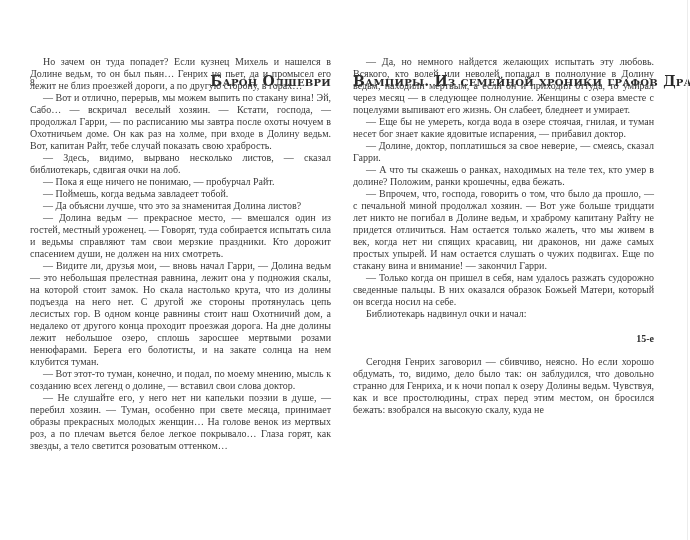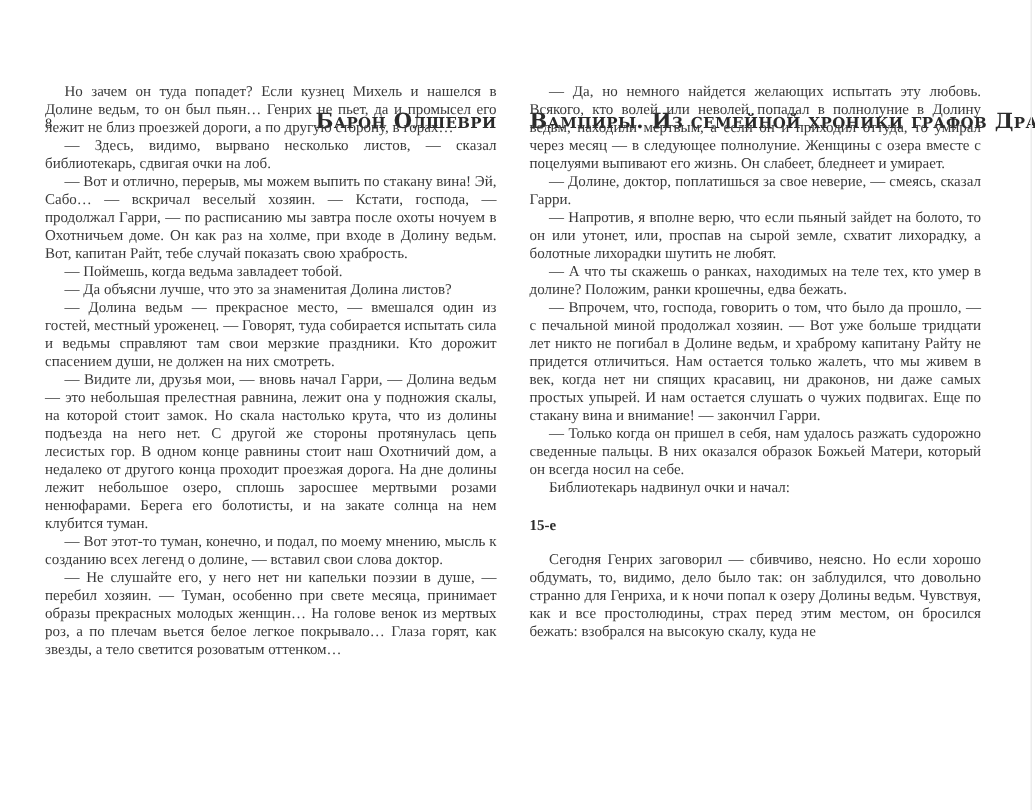--- a/index.html
+++ b/index.html
@@ -53,21 +53,21 @@
     text-align: justify;
     hyphens: auto;
     -webkit-hyphens: auto;
   }
   .page-body p {
     margin: 0;
     padding: 0;
     text-indent: 13px;
   }
   .section-heading {
-    text-align: left;
+    text-align: right;
     font-weight: bold;
     font-size: 10px;
     color: #2b2b2b;
     margin: 13px 0 11px 0;
   }
   .page-edge-line {
     position: absolute;
     top: 0;
     right: 2px;
     width: 1px;
@@ -80,40 +80,41 @@
 
 <div id="screen">
 
   <div class="page page-left">
     <div class="page-header">
       <span class="page-num">8</span>
       <span class="running-head">Барон Олшеври</span>
     </div>
     <div class="page-body">
       <p>Но зачем он туда попадет? Если кузнец Михель и нашелся в Долине ведьм, то он был пьян… Генрих не пьет, да и промысел его лежит не близ проезжей дороги, а по другую сторону, в горах…</p>
+      <p>— Вот и отлично, перерыв, мы можем выпить по стакану вина! Эй, Сабо… — вскричал веселый хозяин. — Кстати, господа, — продолжал Гарри, — по расписанию мы завтра после охоты ночуем в Охотничьем доме. Он как раз на холме, при входе в Долину ведьм. Вот, капитан Райт, тебе случай показать свою храбрость.</p>
       <p>— Здесь, видимо, вырвано несколько листов, — сказал библиотекарь, сдвигая очки на лоб.</p>
-      <p>— Вот и отлично, перерыв, мы можем выпить по стакану вина! Эй, Сабо… — вскричал веселый хозяин. — Кстати, господа, — продолжал Гарри, — по расписанию мы завтра после охоты ночуем в Охотничьем доме. Он как раз на холме, при входе в Долину ведьм. Вот, капитан Райт, тебе случай показать свою храбрость.</p>
+      <p>— Пока я еще ничего не понимаю, — пробурчал Райт.</p>
       <p>— Поймешь, когда ведьма завладеет тобой.</p>
       <p>— Да объясни лучше, что это за знаменитая Долина листов?</p>
       <p>— Долина ведьм — прекрасное место, — вмешался один из гостей, местный уроженец. — Говорят, туда собирается испытать сила и ведьмы справляют там свои мерзкие праздники. Кто дорожит спасением души, не должен на них смотреть.</p>
       <p>— Видите ли, друзья мои, — вновь начал Гарри, — Долина ведьм — это небольшая прелестная равнина, лежит она у подножия скалы, на которой стоит замок. Но скала настолько крута, что из долины подъезда на него нет. С другой же стороны протянулась цепь лесистых гор. В одном конце равнины стоит наш Охотничий дом, а недалеко от другого конца проходит проезжая дорога. На дне долины лежит небольшое озеро, сплошь заросшее мертвыми розами ненюфарами. Берега его болотисты, и на закате солнца на нем клубится туман.</p>
       <p>— Вот этот-то туман, конечно, и подал, по моему мнению, мысль к созданию всех легенд о долине, — вставил свои слова доктор.</p>
       <p>— Не слушайте его, у него нет ни капельки поэзии в душе, — перебил хозяин. — Туман, особенно при свете месяца, принимает образы прекрасных молодых женщин… На голове венок из мертвых роз, а по плечам вьется белое легкое покрывало… Глаза горят, как звезды, а тело светится розоватым оттенком…</p>
     </div>
   </div>
 
   <div class="page page-right">
     <div class="page-header">
       <span class="running-head">Вампиры. Из семейной хроники графов Дракула-Карди</span>
       <span class="page-num">9</span>
     </div>
     <div class="page-body">
       <p>— Да, но немного найдется желающих испытать эту любовь. Всякого, кто волей или неволей попадал в полнолуние в Долину ведьм, находили мертвым, а если он и приходил оттуда, то умирал через месяц — в следующее полнолуние. Женщины с озера вместе с поцелуями выпивают его жизнь. Он слабеет, бледнеет и умирает.</p>
+      <p>— Еще бы не умереть, когда вода в озере стоячая, гнилая, и туман несет бог знает какие ядовитые испарения, — прибавил доктор.</p>
       <p>— Долине, доктор, поплатишься за свое неверие, — смеясь, сказал Гарри.</p>
-      <p>— Напротив, я вполне верю, что если пьяный зайдет на болото, то он или утонет, или, проспав на сырой земле, схватит лихорадку, а болотные лихорадки шутить не любят.</p>
       <p>— А что ты скажешь о ранках, находимых на теле тех, кто умер в долине? Положим, ранки крошечны, едва бежать.</p>
       <p>— Впрочем, что, господа, говорить о том, что было да прошло, — с печальной миной продолжал хозяин. — Вот уже больше тридцати лет никто не погибал в Долине ведьм, и храброму капитану Райту не придется отличиться. Нам остается только жалеть, что мы живем в век, когда нет ни спящих красавиц, ни драконов, ни даже самых простых упырей. И нам остается слушать о чужих подвигах. Еще по стакану вина и внимание! — закончил Гарри.</p>
       <p>— Только когда он пришел в себя, нам удалось разжать судорожно сведенные пальцы. В них оказался образок Божьей Матери, который он всегда носил на себе.</p>
       <p>Библиотекарь надвинул очки и начал:</p>
       <div class="section-heading">15-е</div>
       <p>Сегодня Генрих заговорил — сбивчиво, неясно. Но если хорошо обдумать, то, видимо, дело было так: он заблудился, что довольно странно для Генриха, и к ночи попал к озеру Долины ведьм. Чувствуя, как и все простолюдины, страх перед этим местом, он бросился бежать: взобрался на высокую скалу, куда не</p>
     </div>
   </div>
 
   <div class="page-edge-line"></div>

